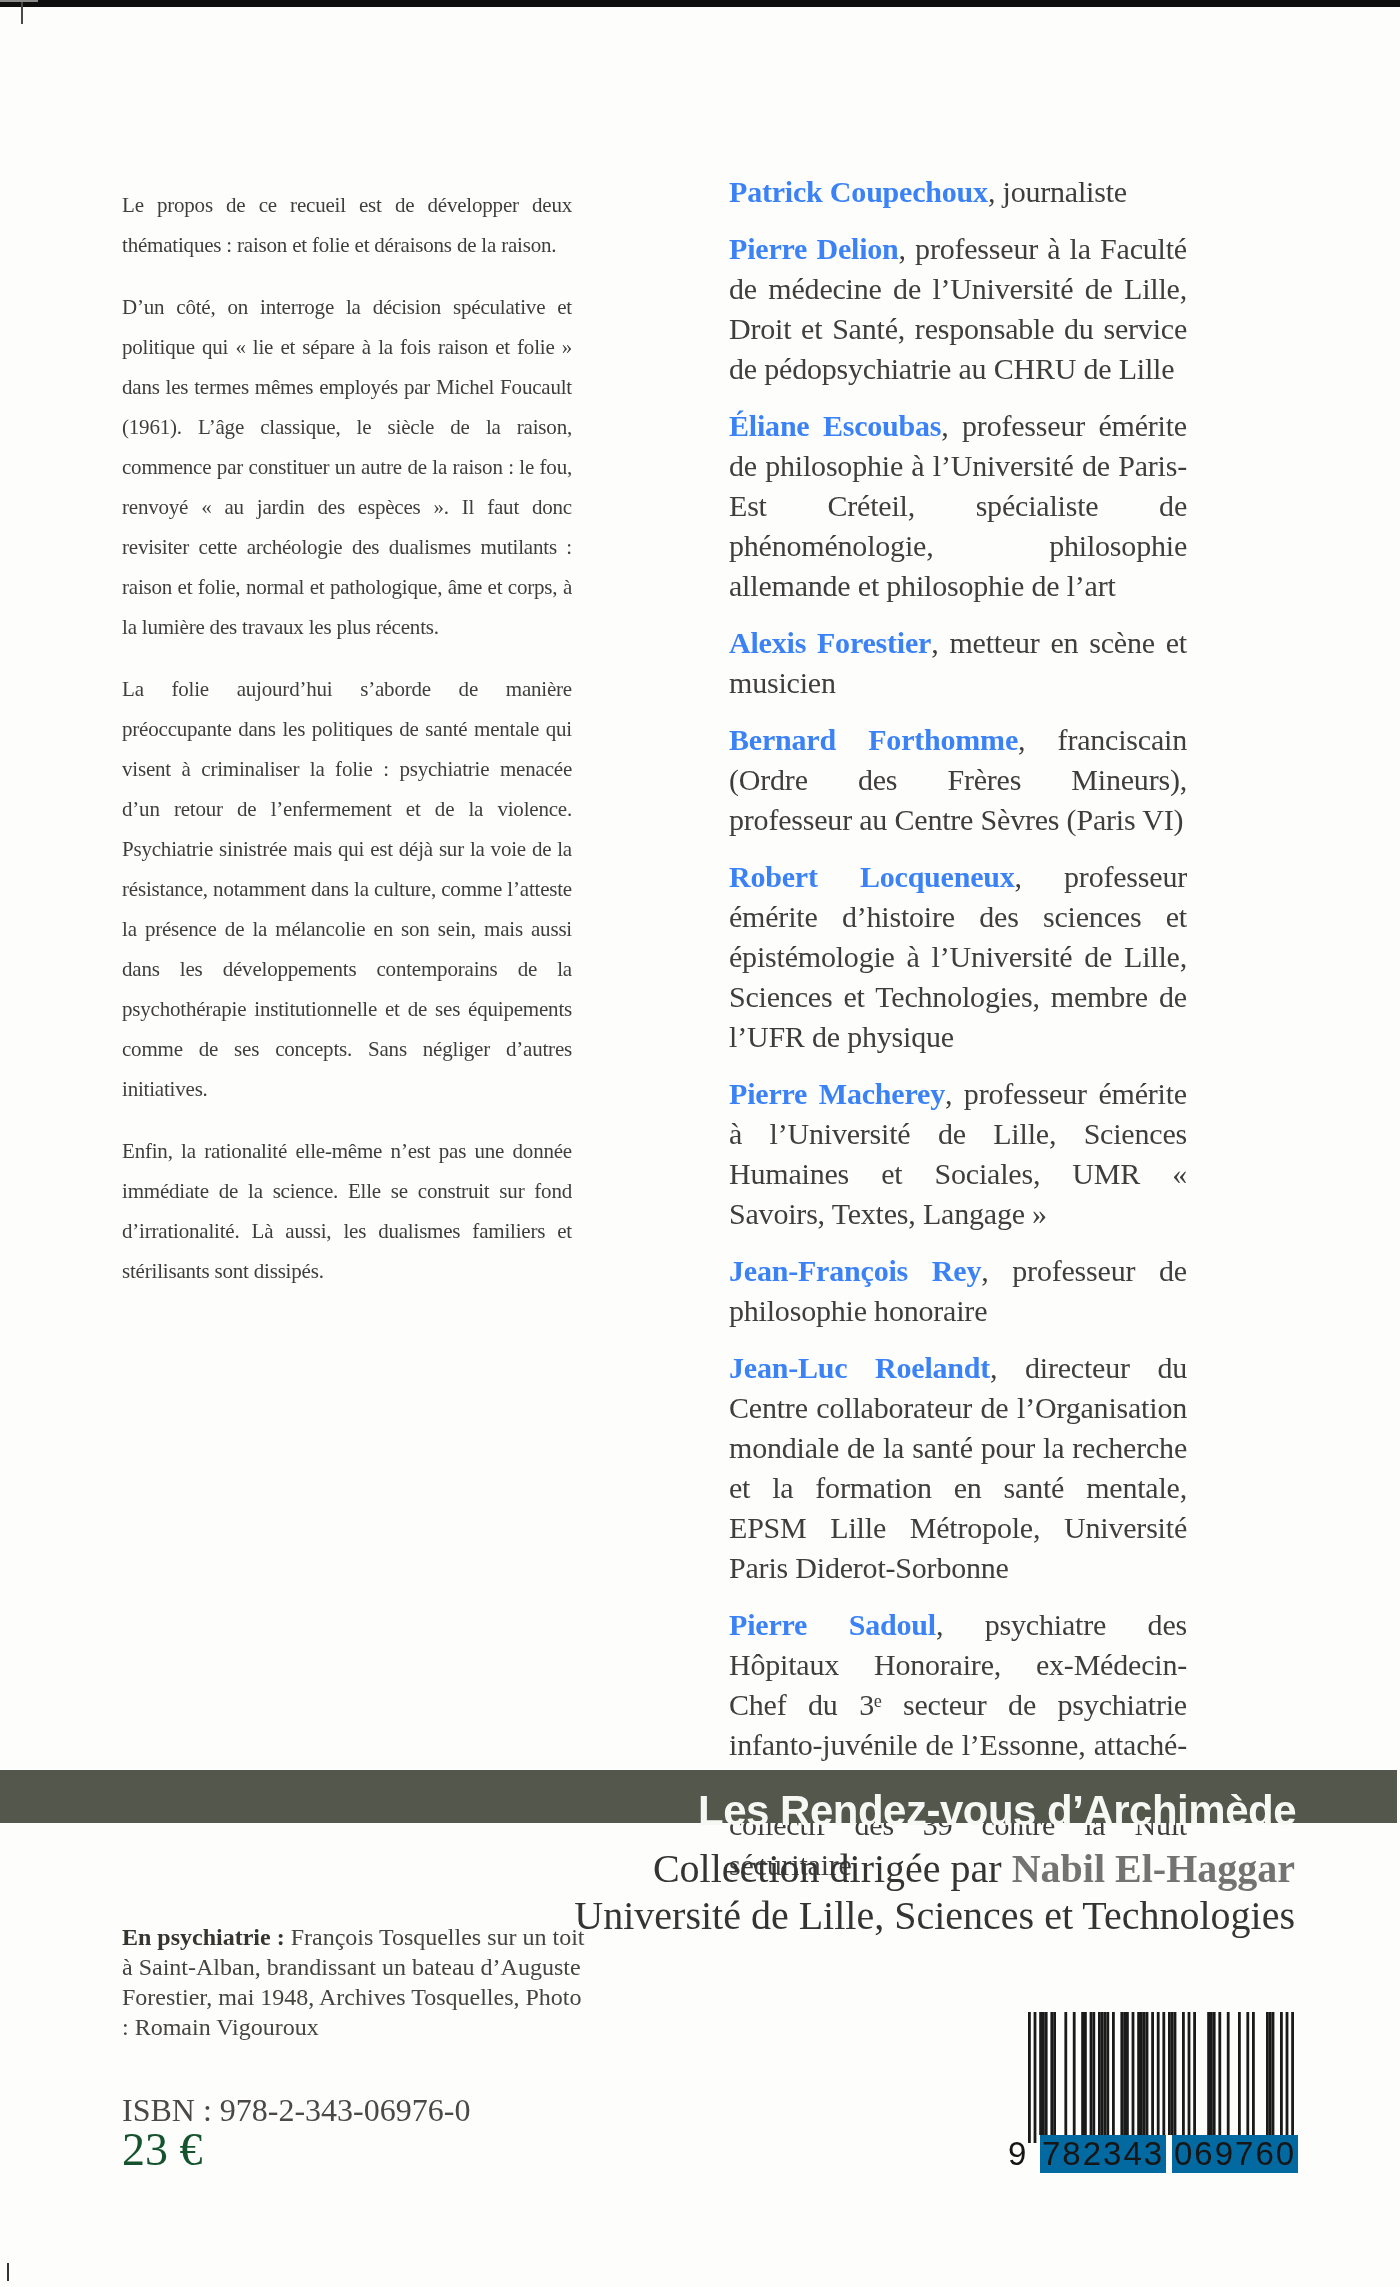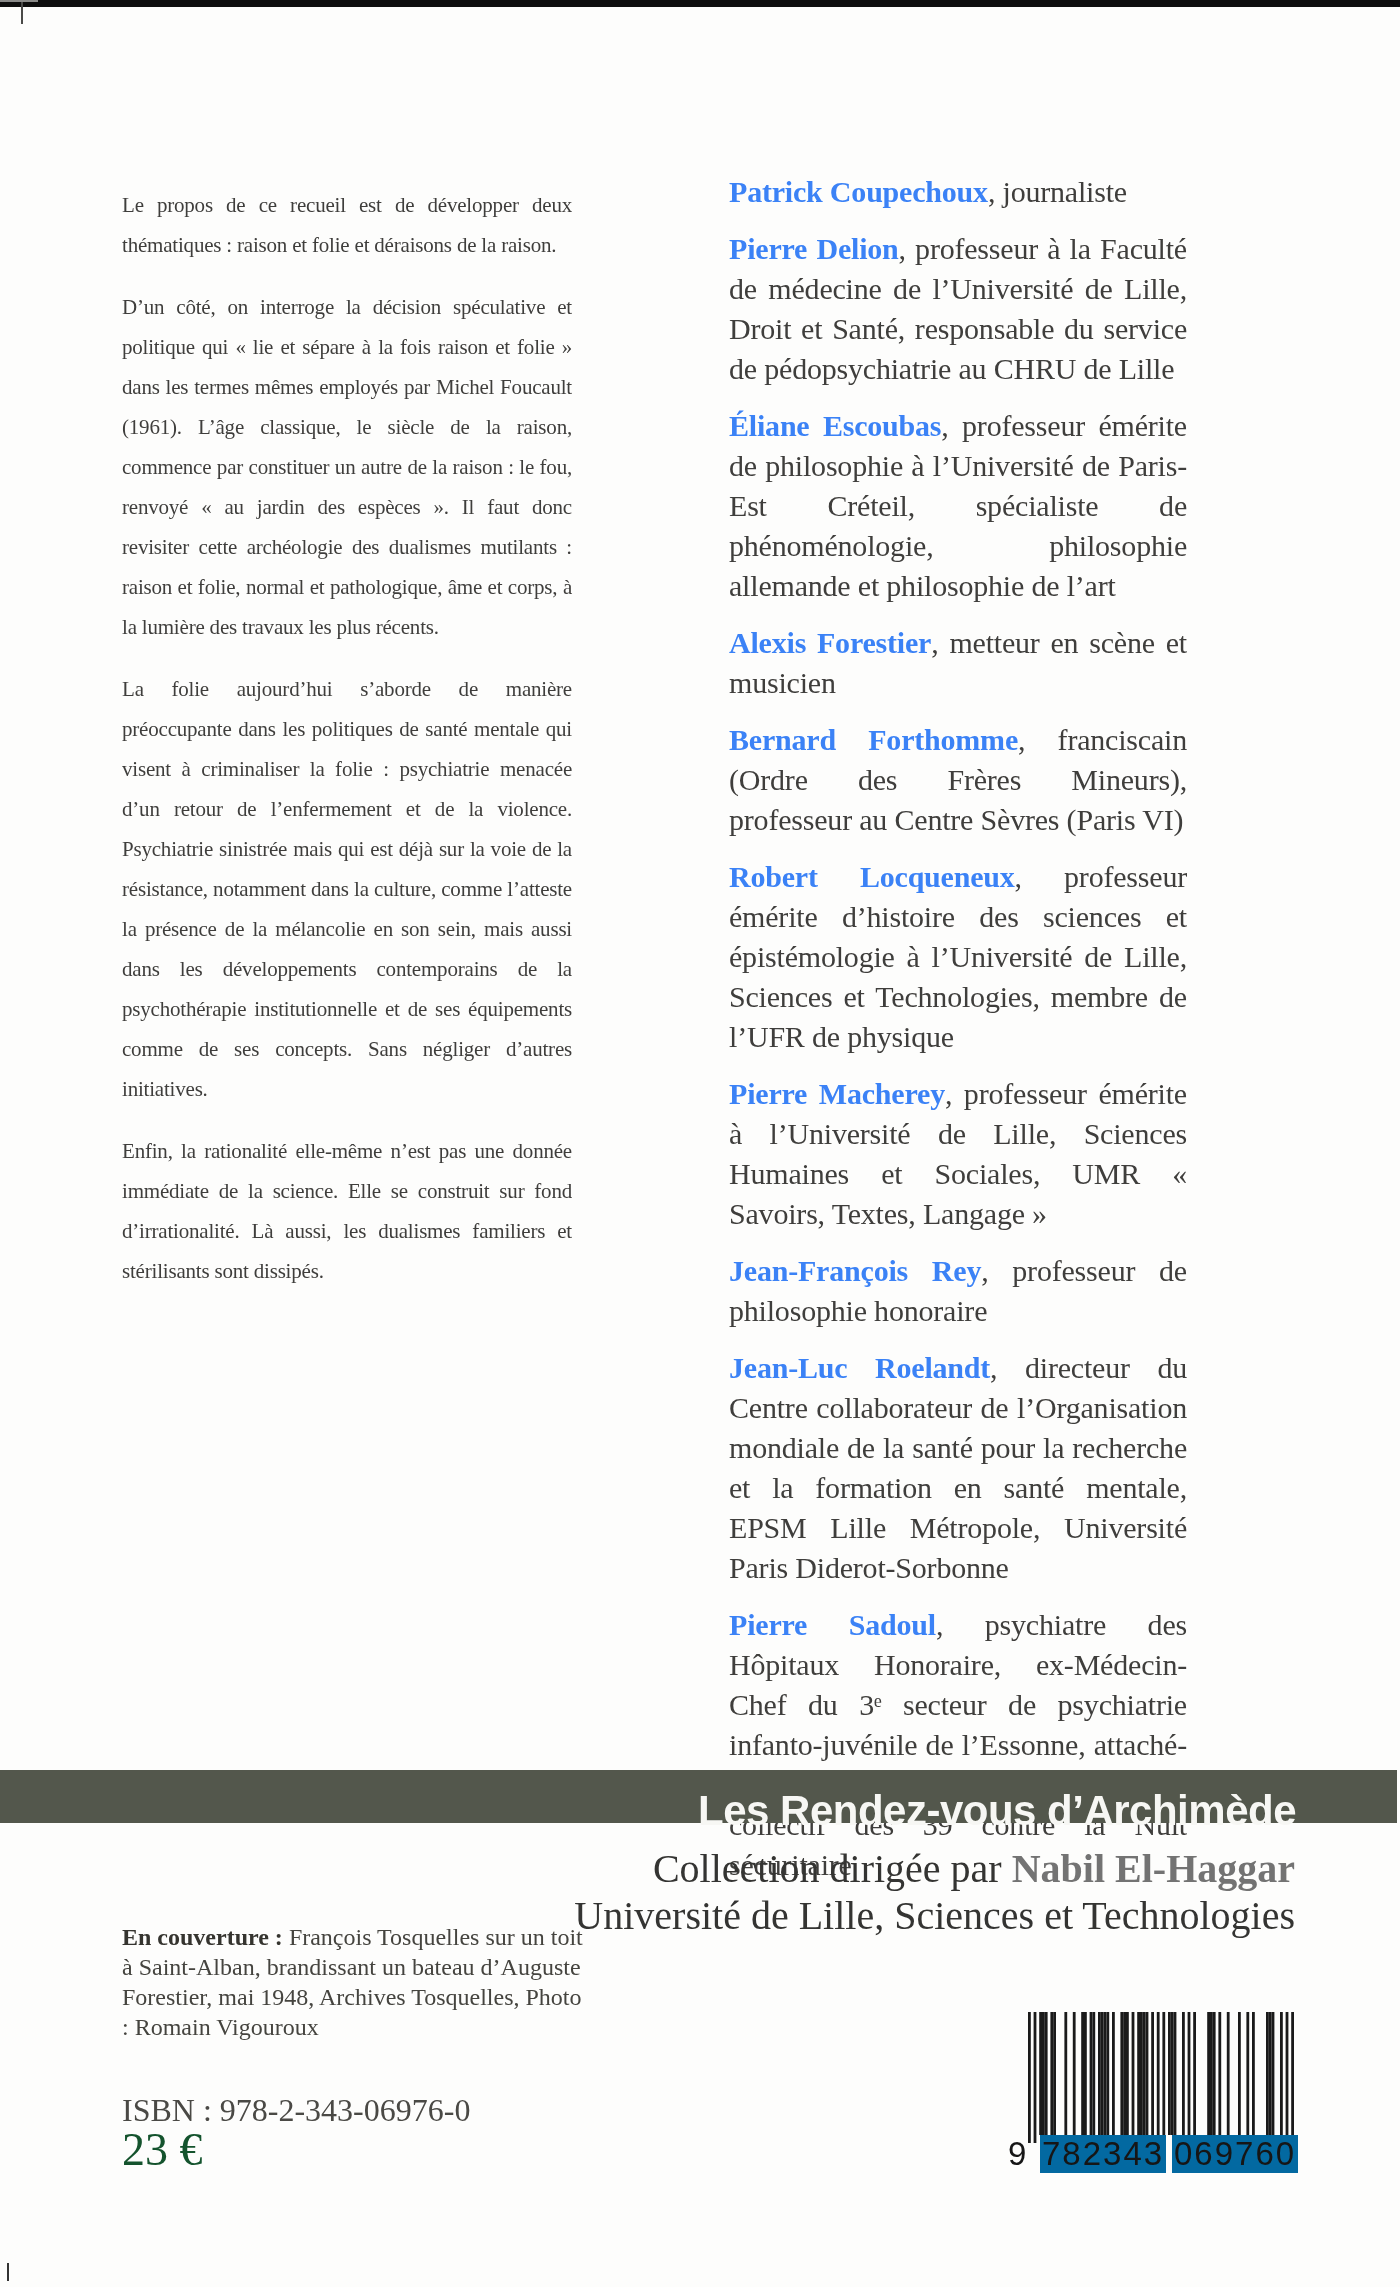--- a/index.html
+++ b/index.html
@@ -104,21 +104,21 @@
 
   <div id="banner" style="background: rgb(83, 87, 76);">
     <span id="banner-title">Les Rendez-vous d’Archimède</span>
   </div>
 
   <div id="collection">
     <div><span>Collection dirigée par </span><span class="bold">Nabil El-Haggar</span></div>
     <div>Université de Lille, Sciences et Technologies</div>
   </div>
 
-  <div id="cover-credit"><span class="bold">En couverture : </span><span>François Tosquelles sur un toit à Saint-Alban, brandissant un bateau d’Auguste Forestier, mai 1948, Archives Tosquelles, Photo : Romain Vigouroux</span></div>
+  <div id="cover-credit"><span class="bold">En psychiatrie : </span><span>François Tosquelles sur un toit à Saint-Alban, brandissant un bateau d’Auguste Forestier, mai 1948, Archives Tosquelles, Photo : Romain Vigouroux</span></div>
 
   <div id="isbn">ISBN : 978-2-343-06976-0</div>
   <div id="price">23 €</div>
 
   <div id="barcode">
     <svg id="bc-svg" width="266" height="132" viewBox="0 0 266 132">
         <rect x="0.00" y="0" width="2.80" height="131" fill="#1a1a1a"></rect>
         <rect x="5.60" y="0" width="2.80" height="131" fill="#1a1a1a"></rect>
         <rect x="11.20" y="0" width="2.80" height="123" fill="#1a1a1a"></rect>
         <rect x="14.00" y="0" width="2.80" height="123" fill="#1a1a1a"></rect>

